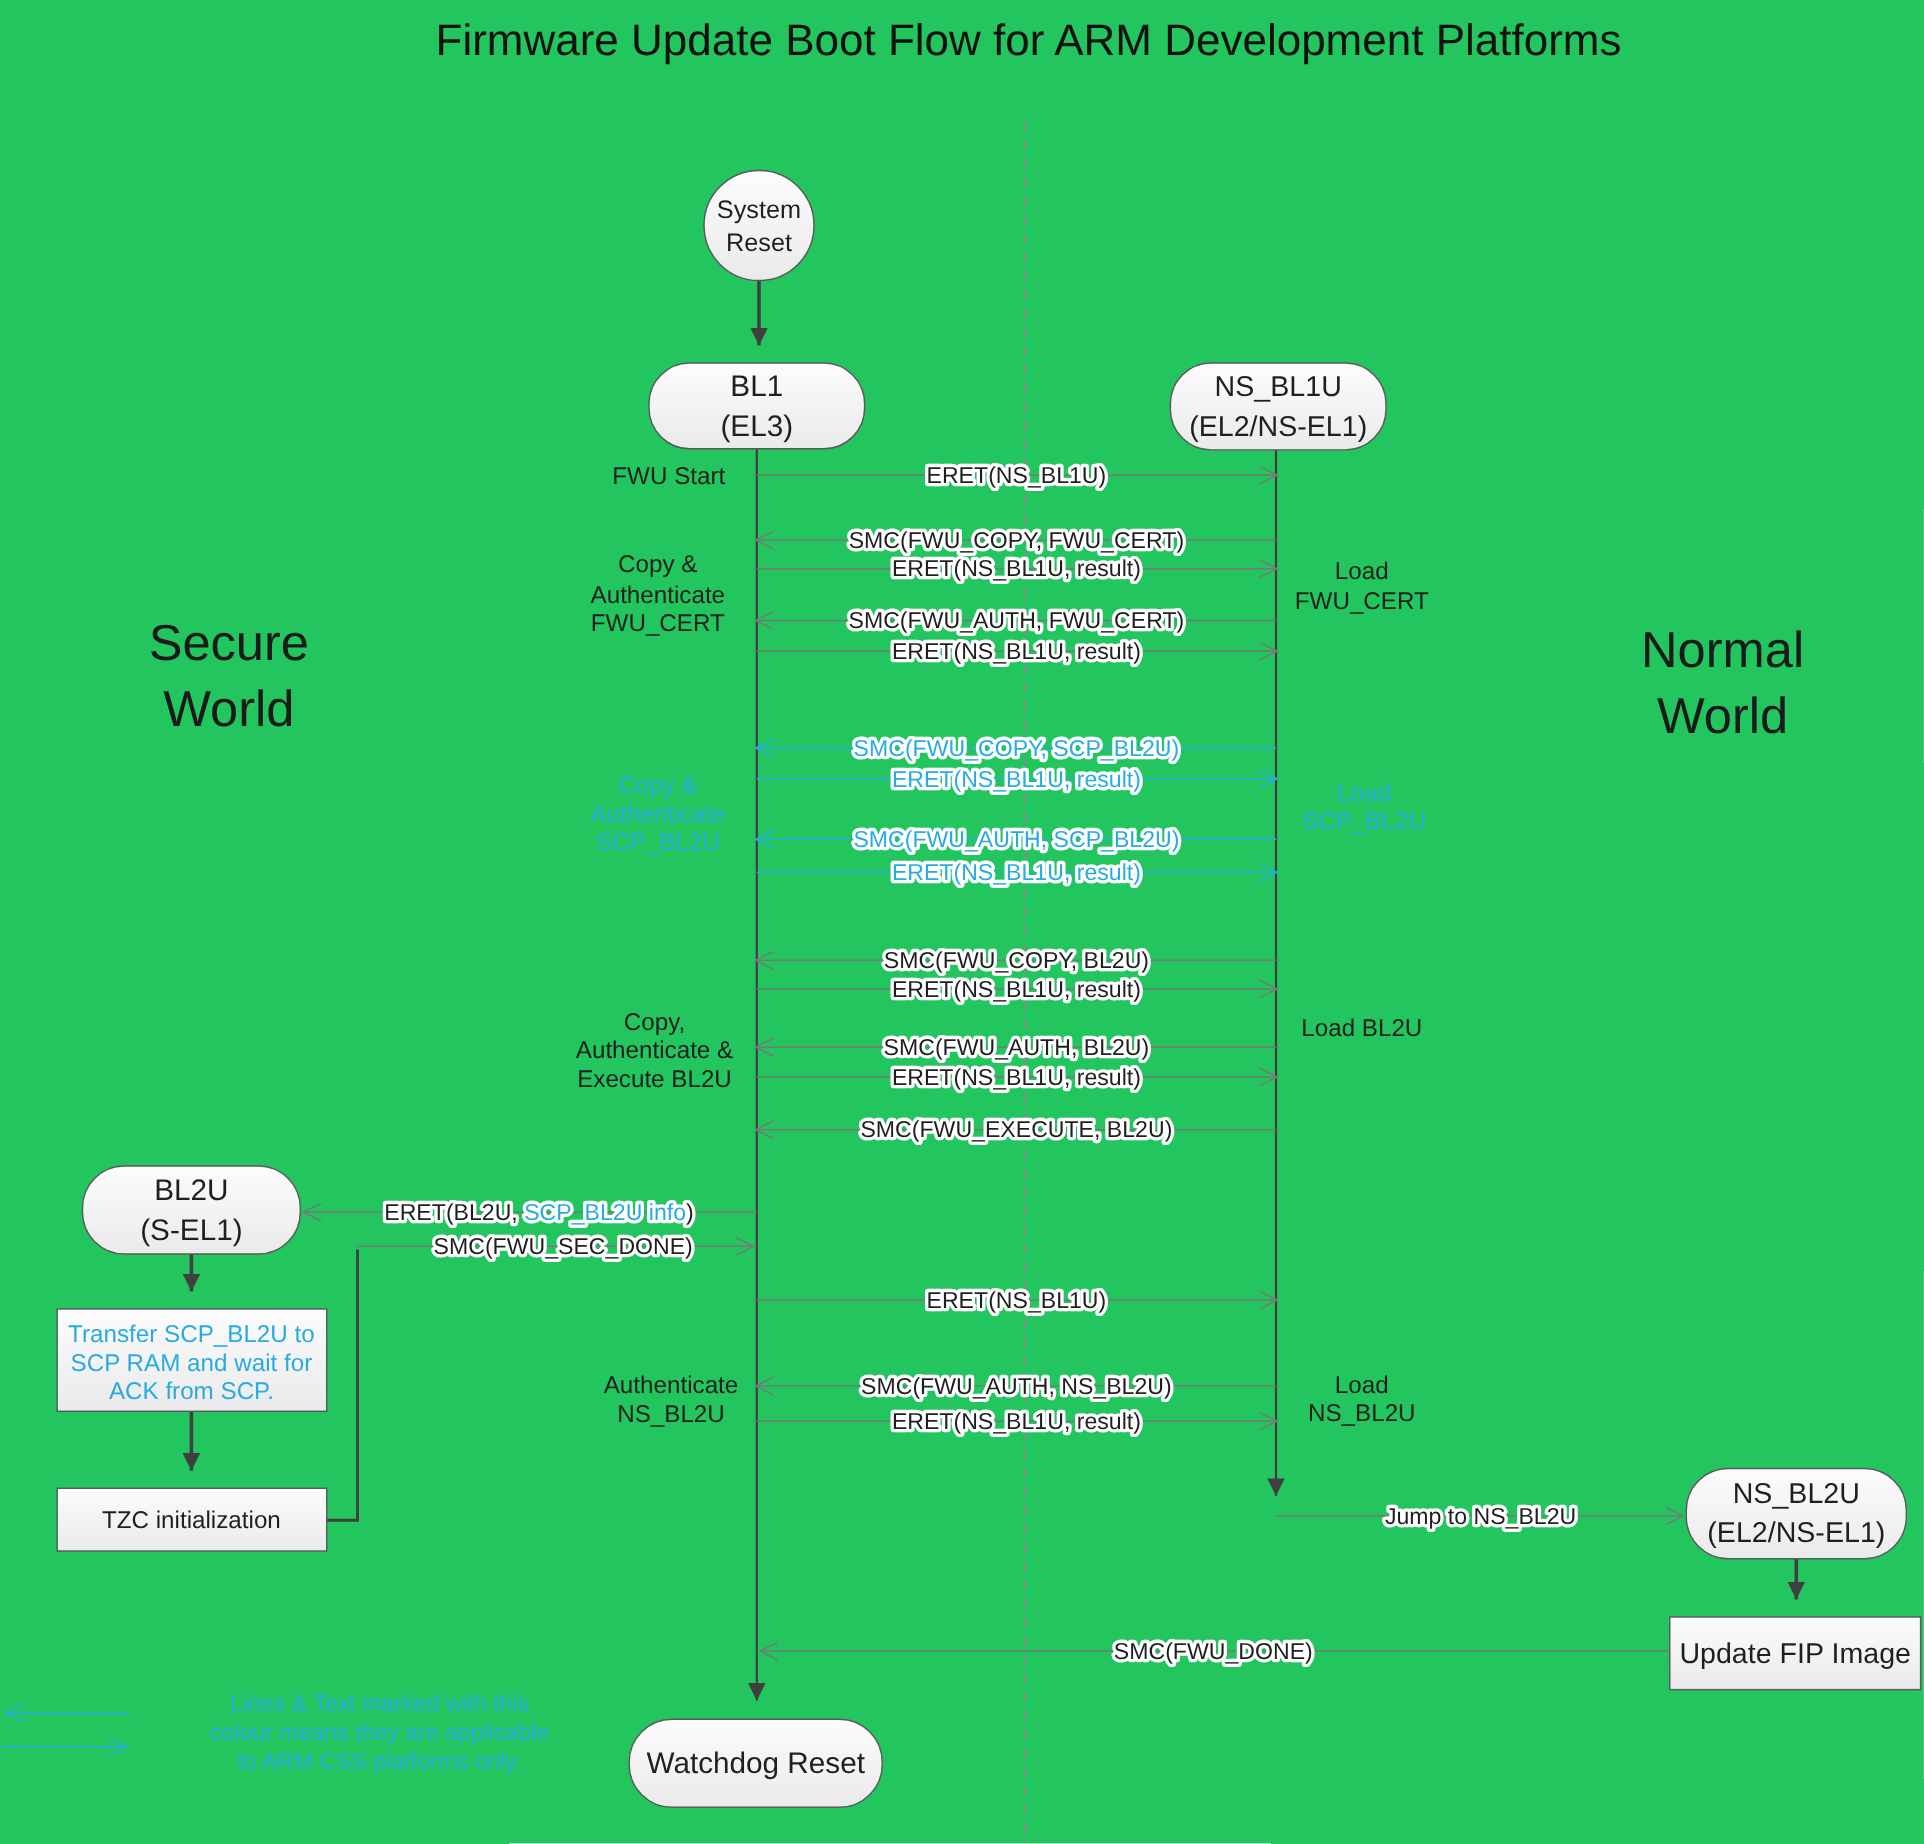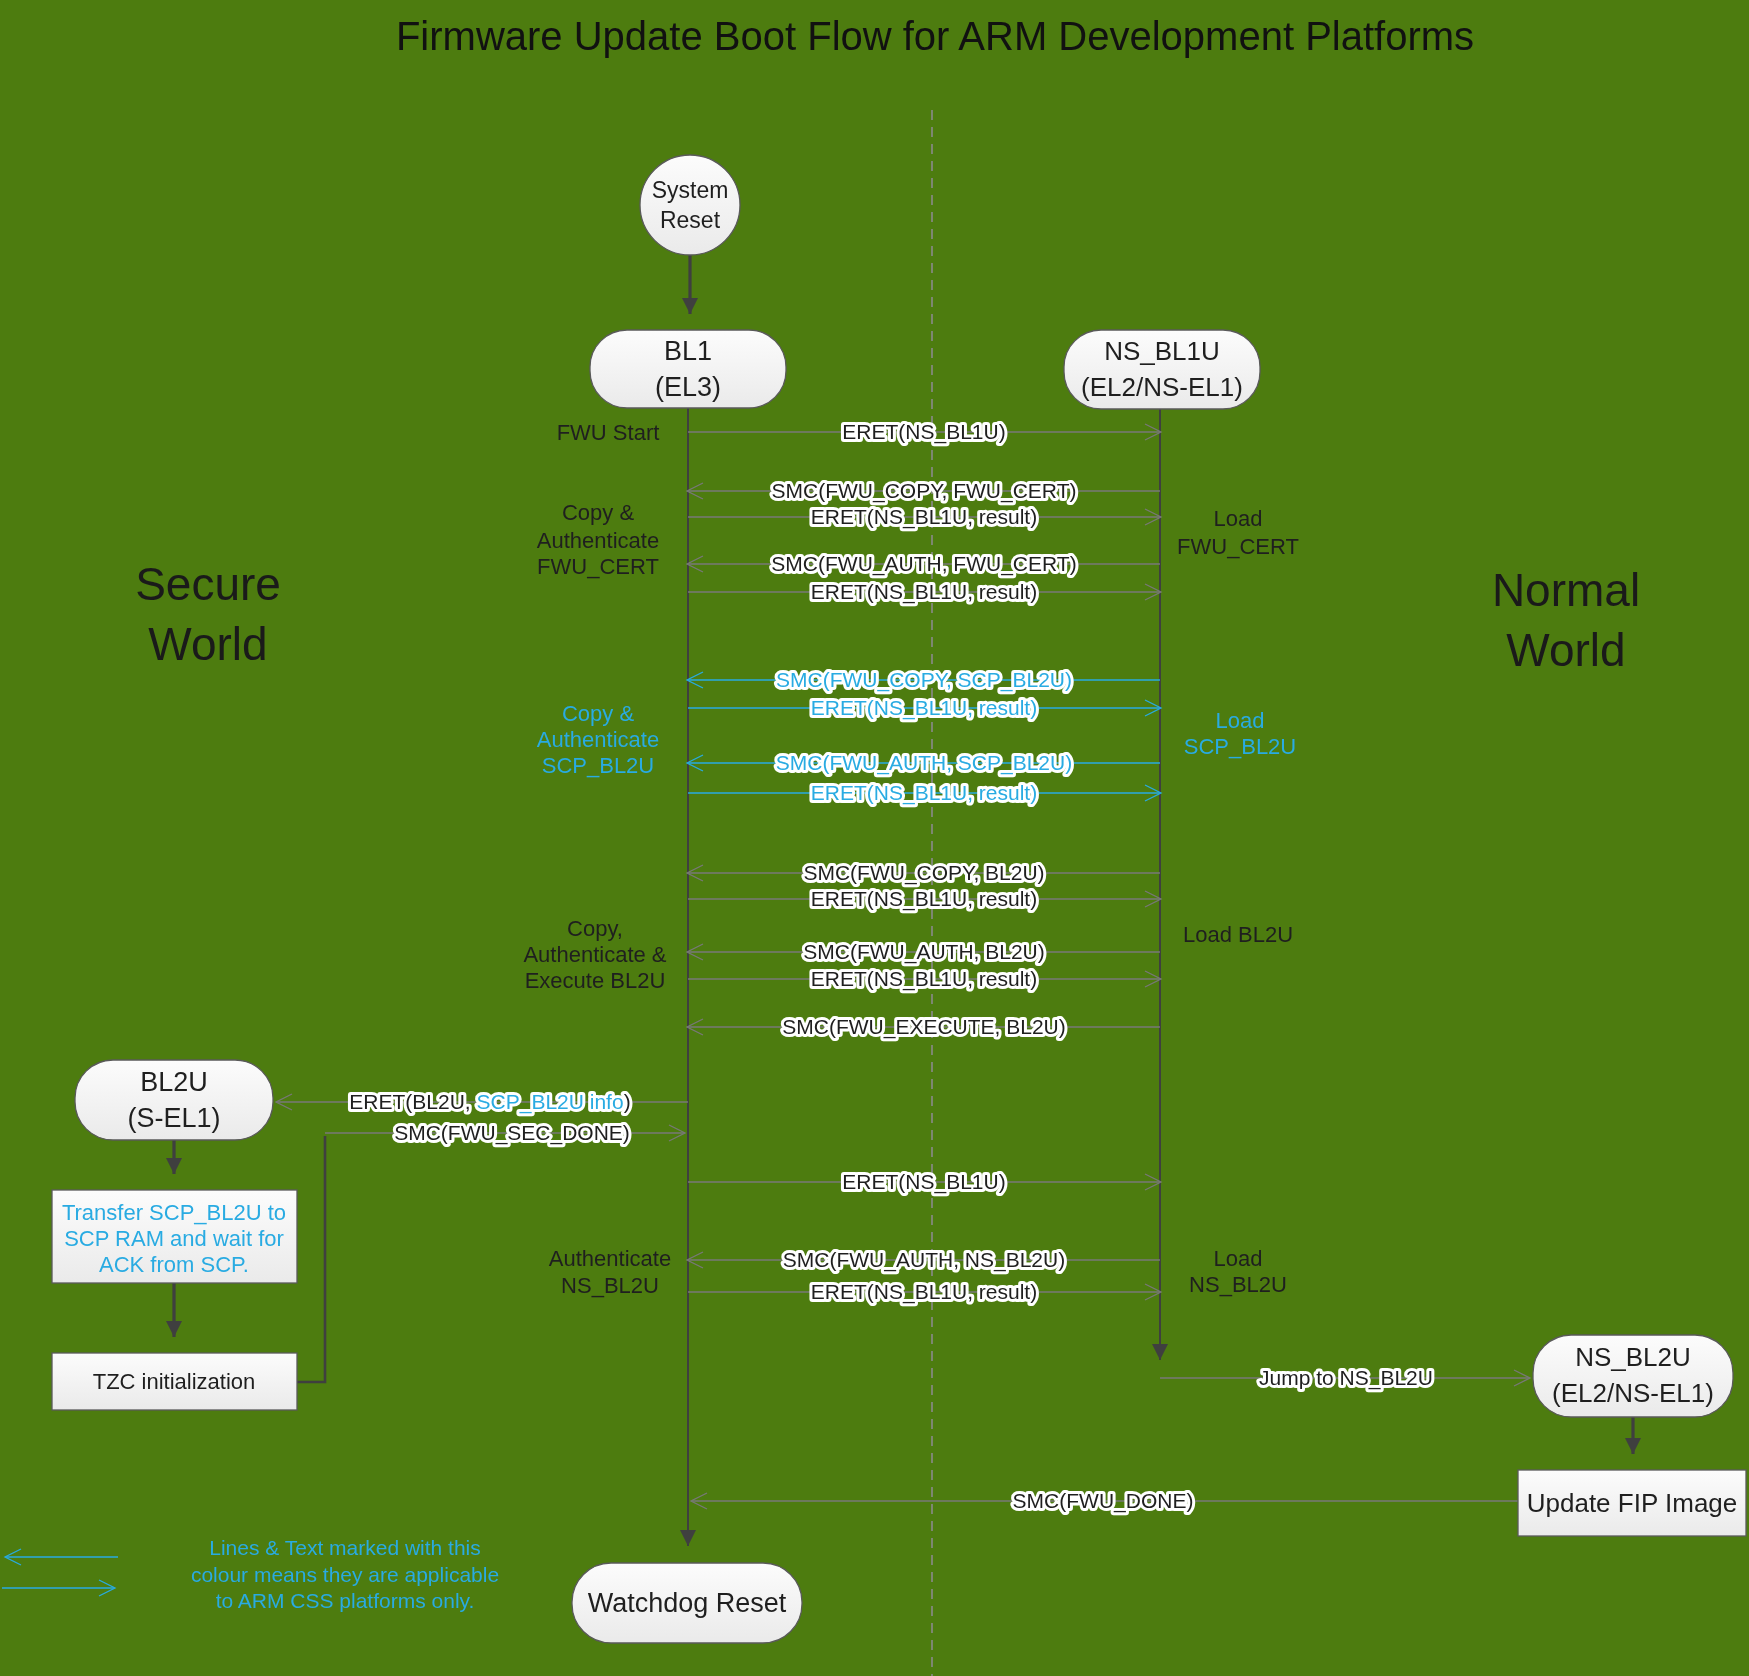--- a/index.html
+++ b/index.html
@@ -1,17 +1,17 @@
 <!DOCTYPE html>
 <html><head>
 <meta charset="utf-8">
 <title>Firmware Update Boot Flow for ARM Development Platforms</title>
 <style>
   html,body{margin:0;padding:0;background:#ffffff;}
-  .canvas{position:relative;width:1749px;height:1676px;background:#4d7c0f;
+  .canvas{position:relative;width:1749px;height:1676px;background:#22c55e;
           font-family:"Liberation Sans","DejaVu Sans",sans-serif;}
   svg text{font-family:"Liberation Sans","DejaVu Sans",sans-serif;}
   .sep{stroke:#8a8a8a;stroke-width:1.6;stroke-dasharray:10 7;fill:none;}
   .lifeline{stroke:#3f3f3f;stroke-width:2;fill:none;}
   .thick{stroke:#3f3f3f;stroke-width:3.2;fill:none;}
   .riser{stroke:#3f3f3f;stroke-width:2.6;fill:none;}
   .msg{stroke:#787878;stroke-width:1.4;fill:none;}
   .msg.blue{stroke:#29ABE2;}
   .mt{font-size:21px;fill:#1f1f1f;text-anchor:middle;paint-order:stroke;stroke:#ffffff;stroke-width:6px;stroke-linejoin:round;}
   .mt .bluefill, .mt.blue{fill:#29ABE2;}

